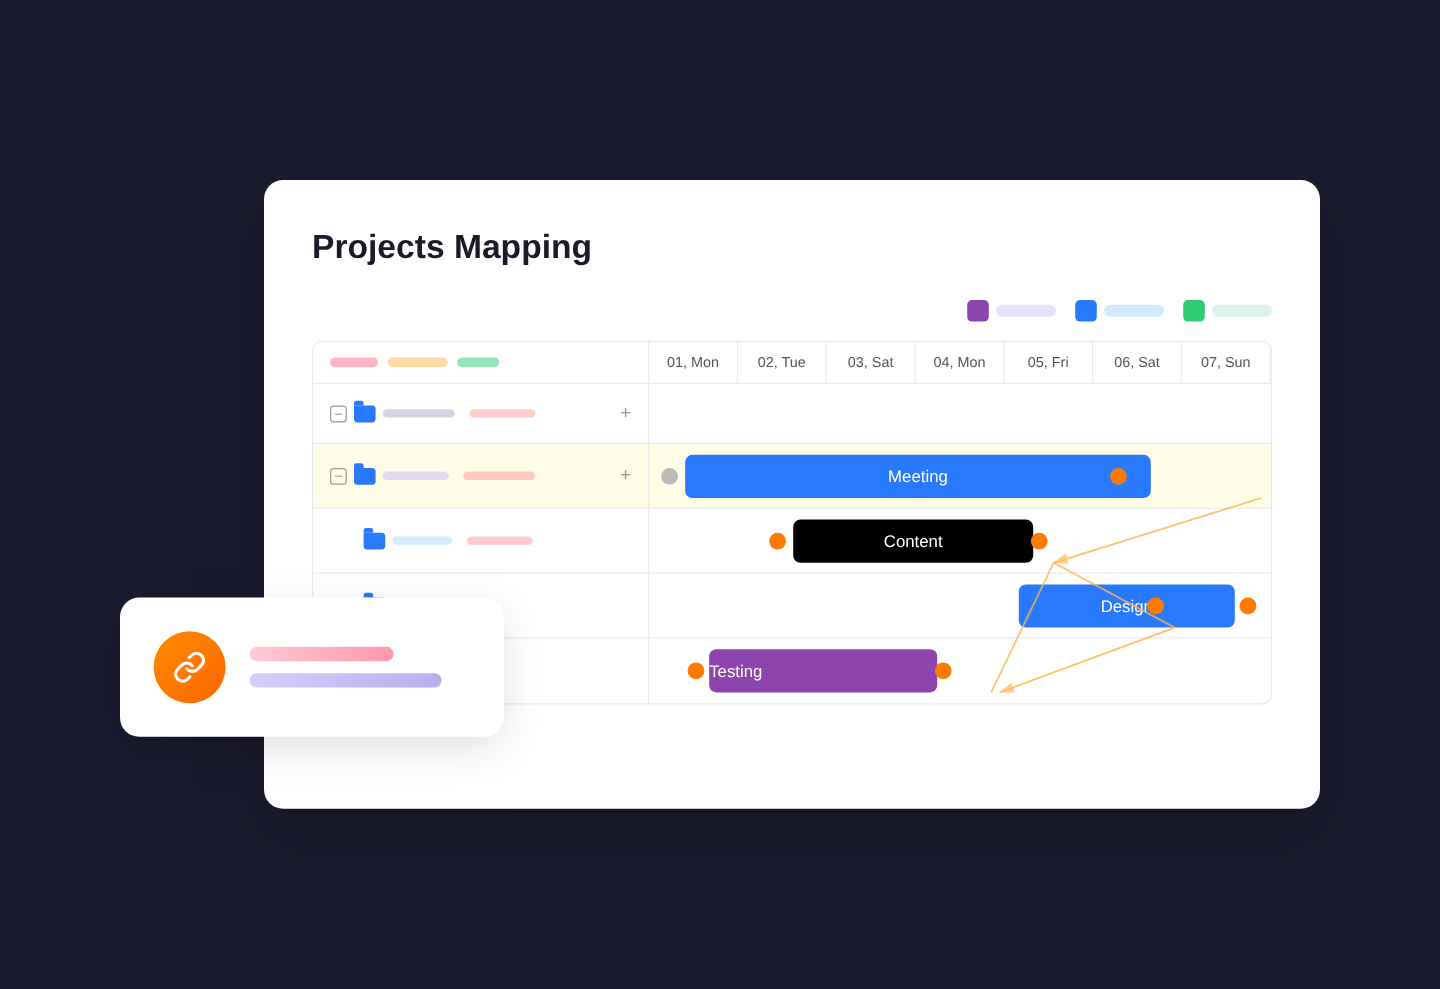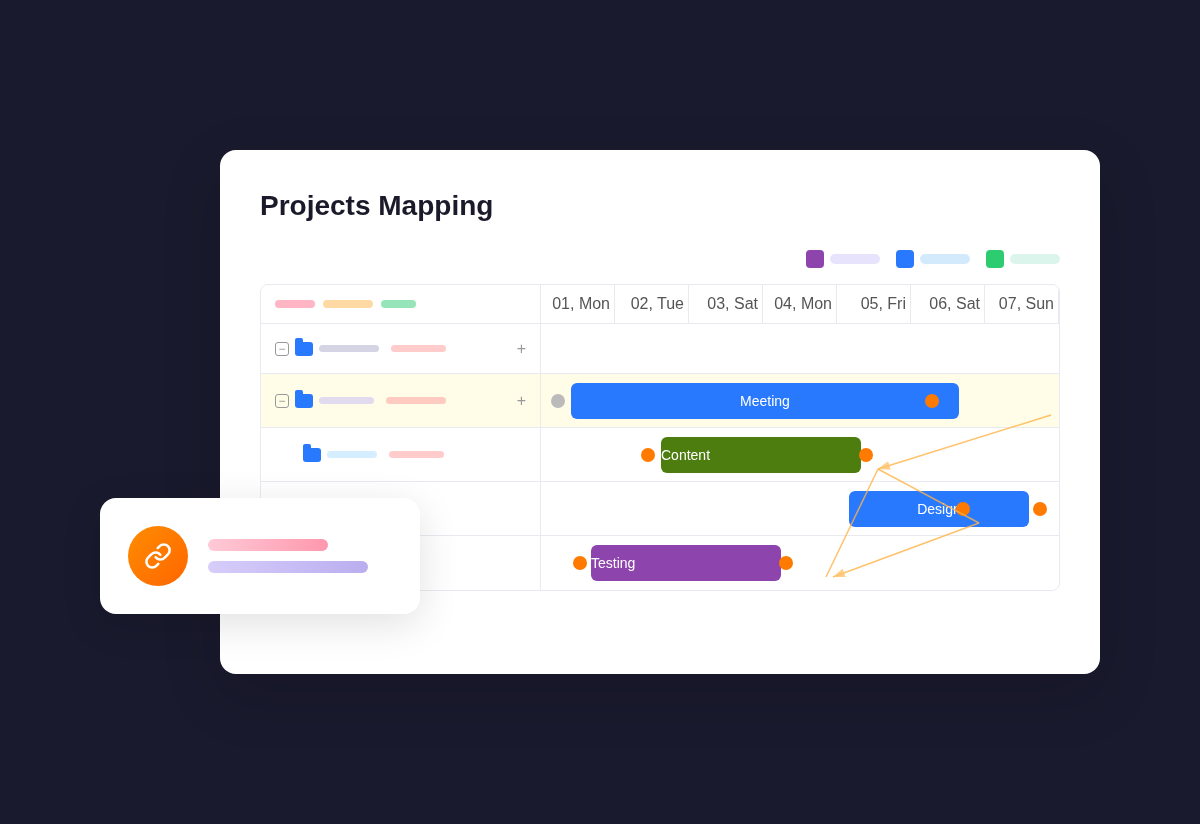--- a/index.html
+++ b/index.html
@@ -79,23 +79,23 @@
       gap: 8px;
       padding: 10px 14px;
       border-right: 1px solid #e8eaf0;
     }
     .header-pill {
       height: 8px;
       border-radius: 4px;
       opacity: 0.5;
     }
     .gantt-header-day {
-      text-align: right;
+      text-align: center;
       padding: 10px 4px;
-      font-size: 16px;
+      font-size: 12px;
       color: #555;
       font-weight: 500;
       border-right: 1px solid #e8eaf0;
     }
     
     .gantt-row {
       display: grid;
       grid-template-columns: 280px repeat(7, 1fr);
       border-bottom: 1px solid #e8eaf0;
       min-height: 50px;
@@ -294,21 +294,21 @@
 
       <div class="gantt-row" style="min-height:54px; position:relative;">
         <div class="gantt-row-label">
           <div class="folder-icon" style="margin-left:28px;"></div>
           <div class="label-pill" style="width:50px; background:#aaddff;"></div>
           <div class="label-pill" style="width:55px; background:#ff9898; margin-left:6px;"></div>
         </div>
 
         <div style="position:absolute; left:calc(280px + 100px); top:50%; transform:translateY(-50%); width:14px; height:14px; background:#ff7a00; border-radius:50%; z-index:5;"></div>
 
-        <div style="position:absolute; left:calc(280px + 120px); top:50%; transform:translateY(-50%); height:36px; width:200px; background:#4d7c0f; border-radius:6px; display:flex; align-items:center; justify-content:flex-start; color:#fff; font-size:14px; font-weight:500; z-index:4;">
+        <div style="position:absolute; left:calc(280px + 120px); top:50%; transform:translateY(-50%); height:36px; width:200px; background:#000000; border-radius:6px; display:flex; align-items:center; justify-content:center; color:#fff; font-size:14px; font-weight:500; z-index:4;">
           <span>Content</span>
         </div>
 
         <div style="position:absolute; left:calc(280px + 318px); top:50%; transform:translateY(-50%); width:14px; height:14px; background:#ff7a00; border-radius:50%; z-index:5;"></div>
       </div>
 
       <div class="gantt-row" style="min-height:54px; position:relative;">
         <div class="gantt-row-label">
           <div class="folder-icon" style="margin-left:28px;"></div>
           <div class="label-pill" style="width:45px; background:#aaddff;"></div>

